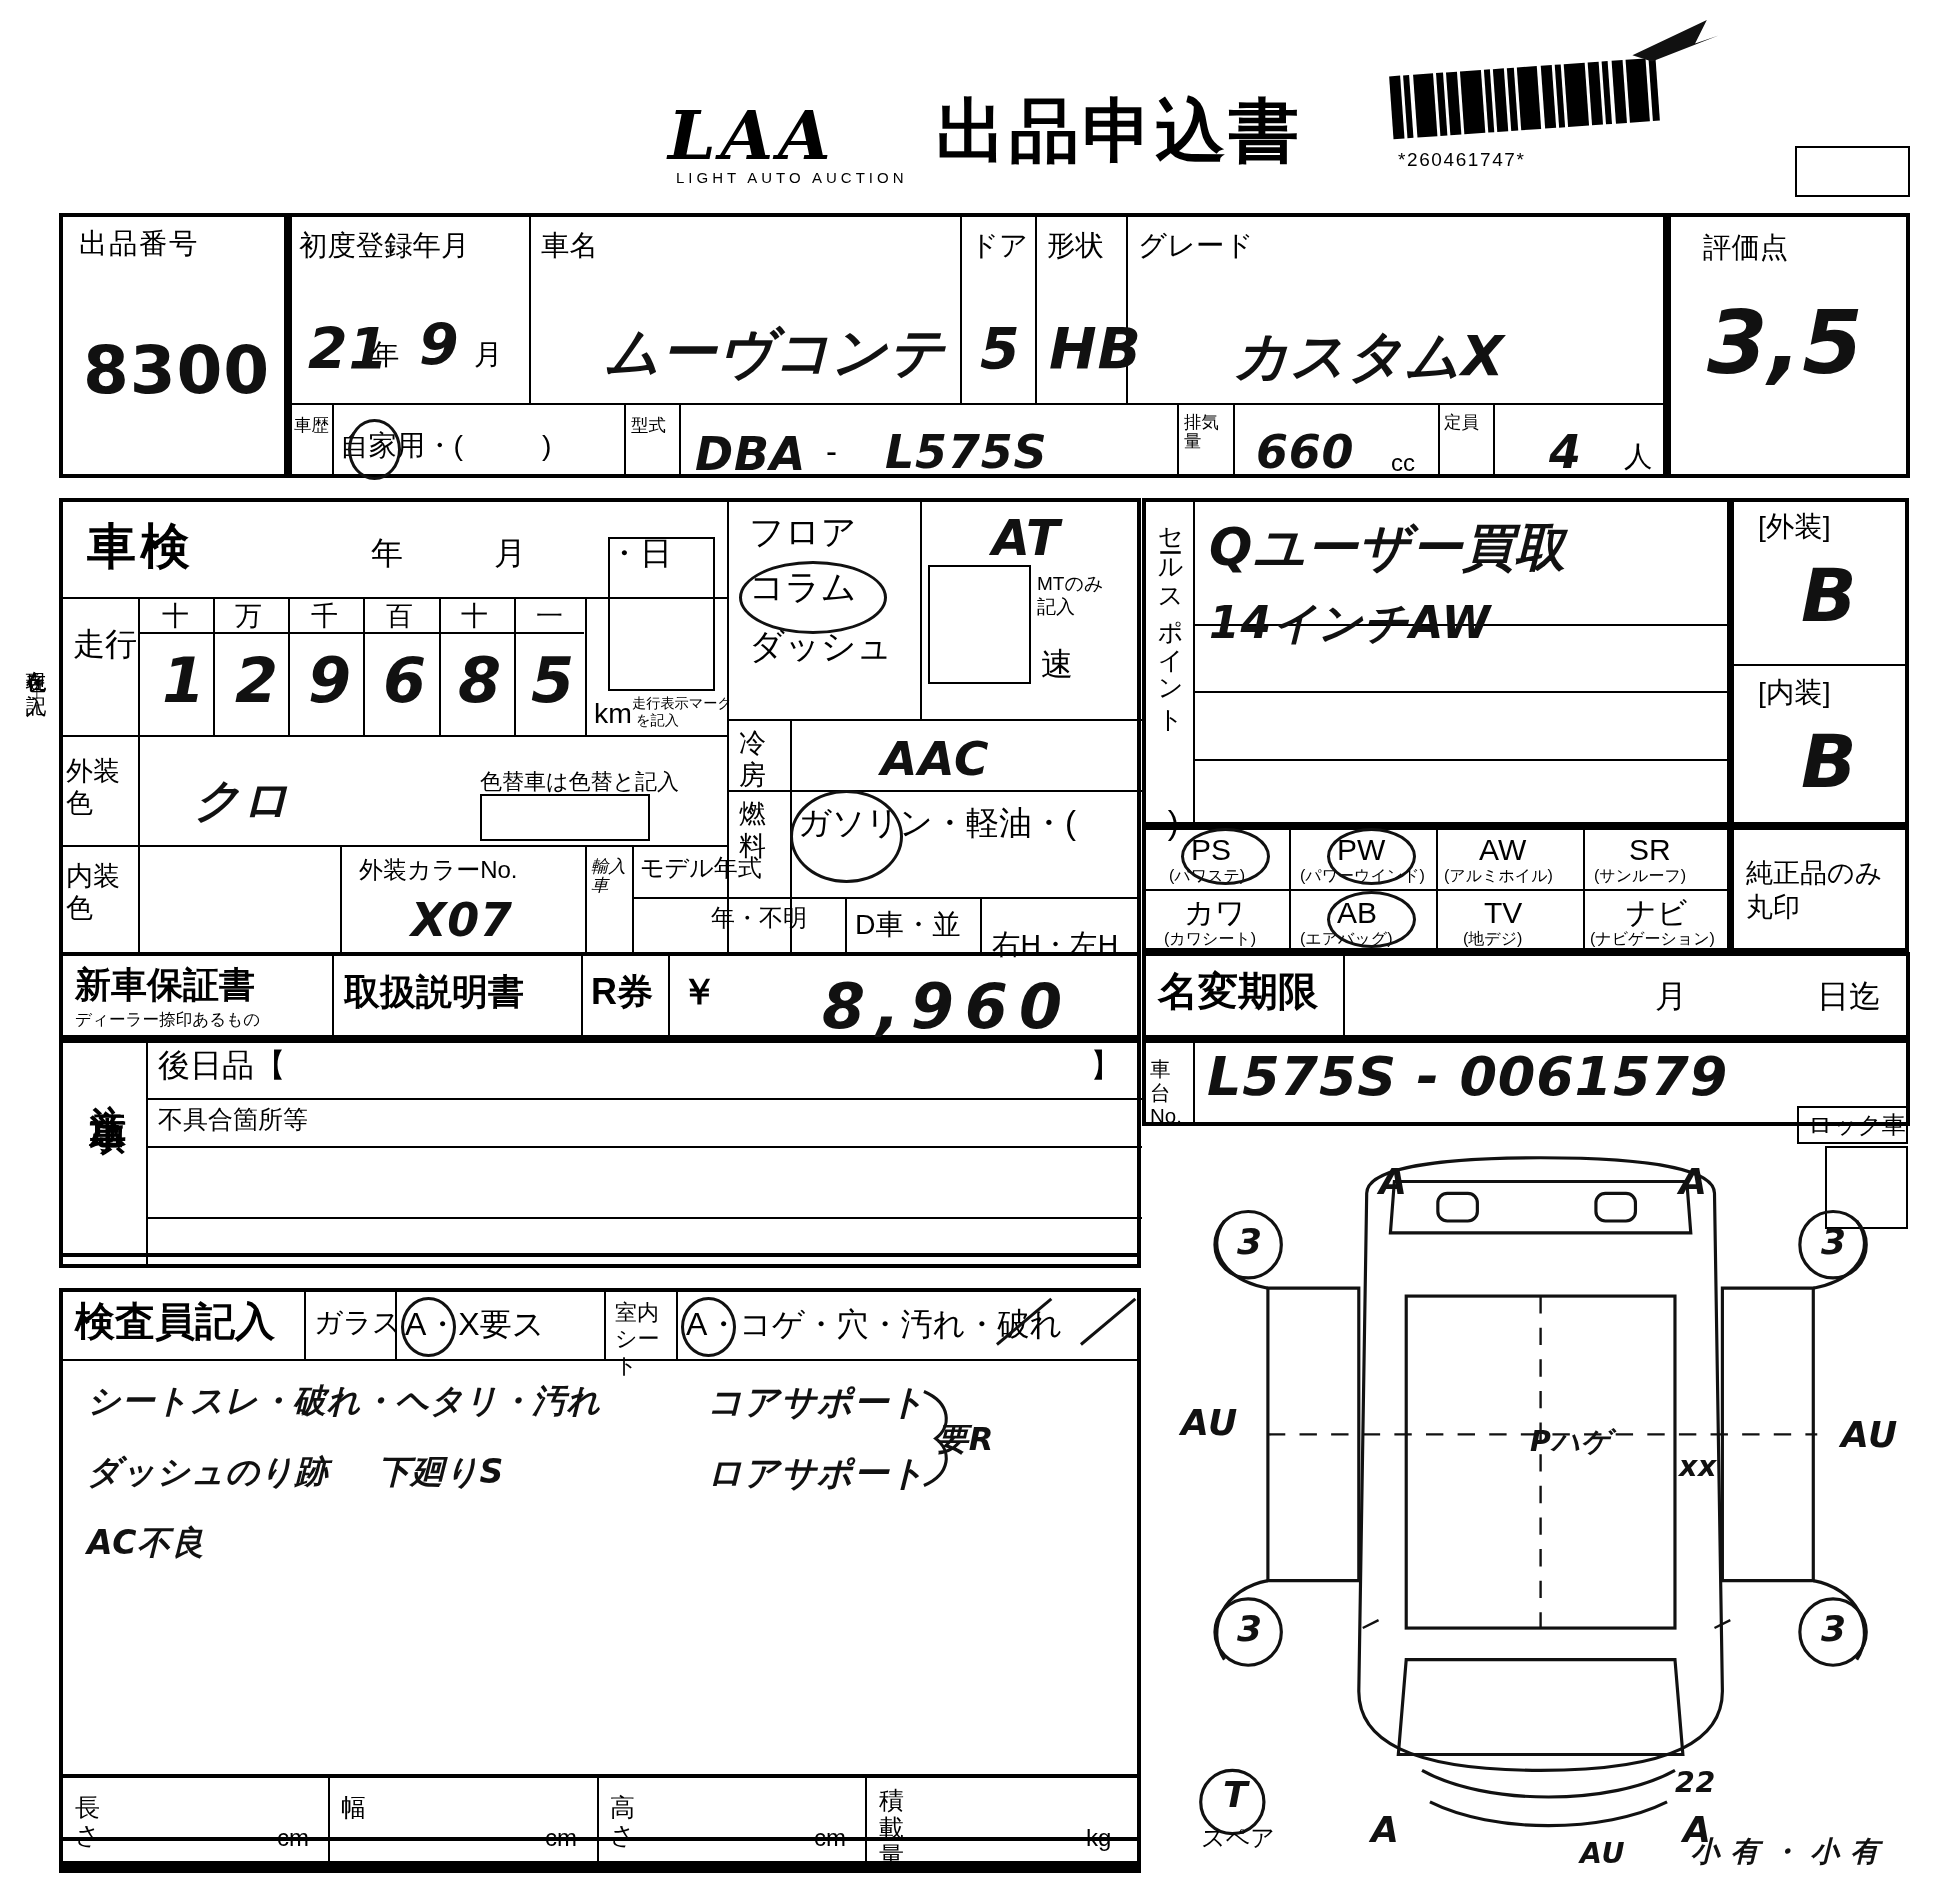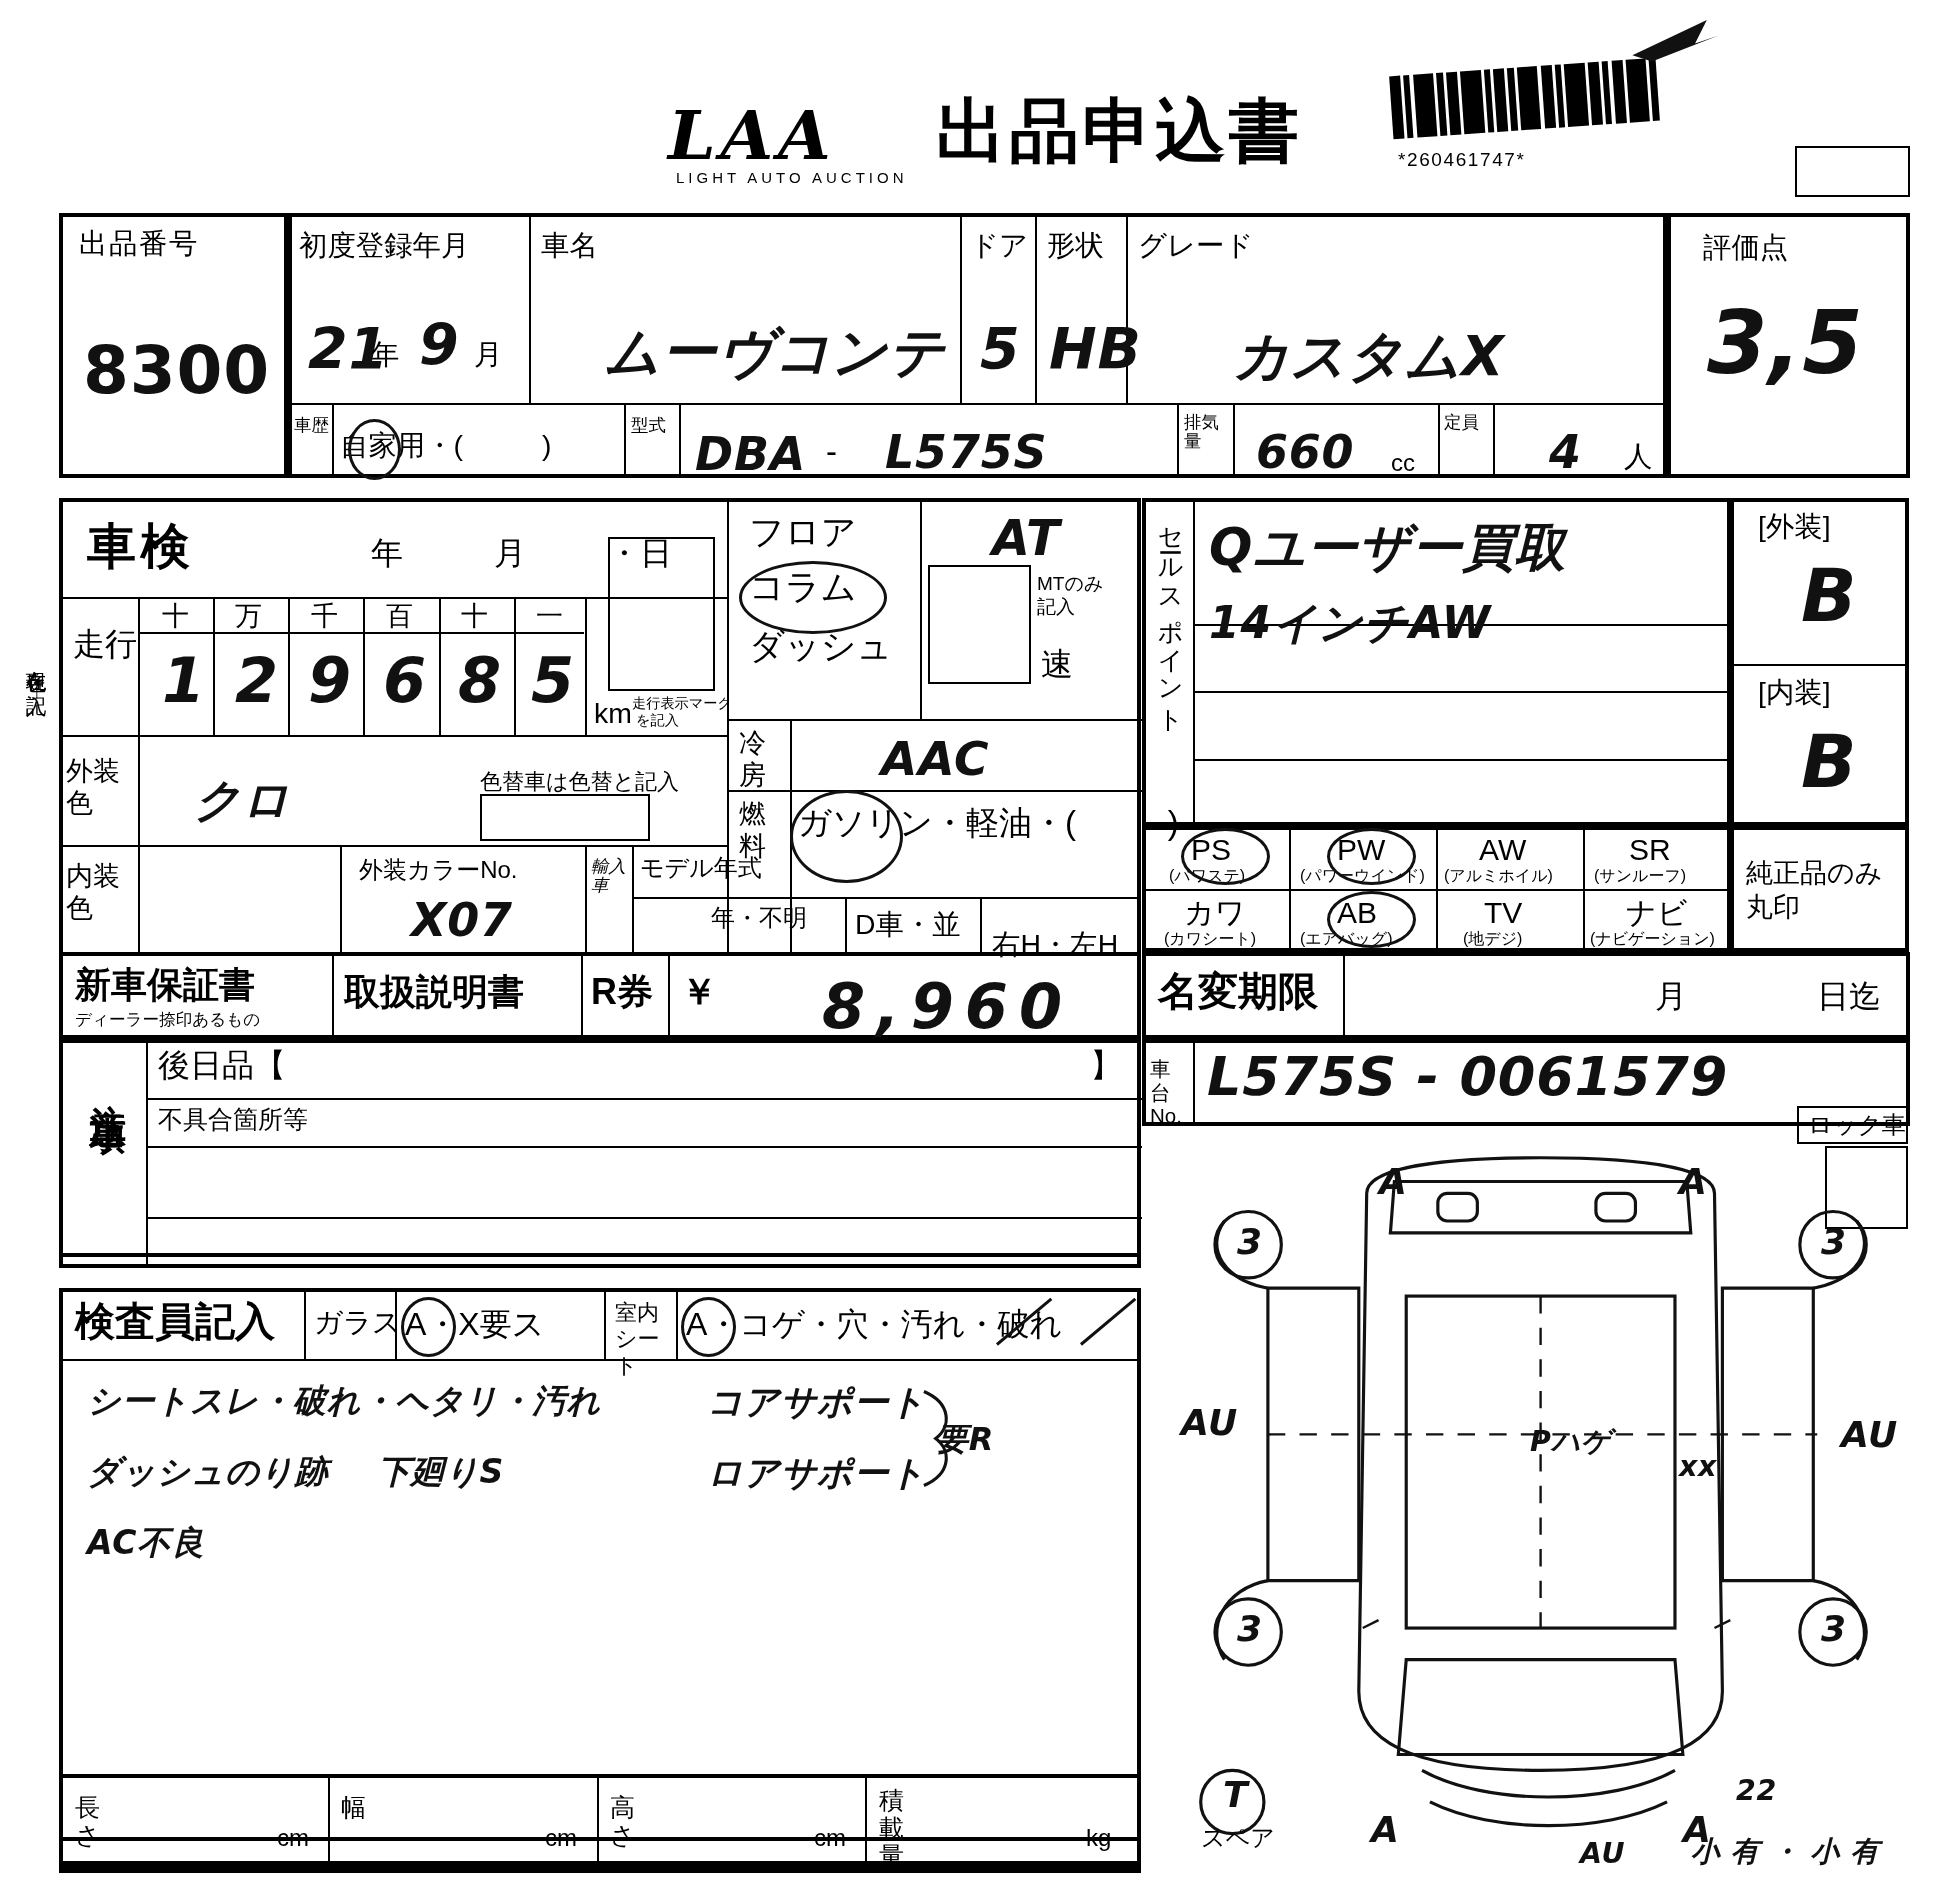--- a/index.html
+++ b/index.html
@@ -386,20 +386,20 @@
 
   <div class="hw hw30" style="left:1237px;top:1221px;">3</div>
   <div class="hw hw30" style="left:1821px;top:1221px;">3</div>
   <div class="hw hw30" style="left:1237px;top:1608px;">3</div>
   <div class="hw hw30" style="left:1821px;top:1608px;">3</div>
 
   <div class="hw hw30" style="left:1181px;top:1402px;">AU</div>
   <div class="hw hw30" style="left:1841px;top:1414px;">AU</div>
   <div class="hw hw24" style="left:1489px;top:1423px;margin-left:41px;">Pハゲ</div>
   <div class="hw hw24" style="left:1679px;top:1450px;">xx</div>
-  <div class="hw hw24" style="left:1736px;top:1766px;margin-top:8px;">22</div>
+  <div class="hw hw24" style="left:1675px;top:1766px;">22</div>
   <div class="hw hw24" style="left:1580px;top:1837px;">AU</div>
   <div class="hw hw30" style="left:1223px;top:1774px;">T</div>
   <div class="lbl" style="left:1201px;top:1825px;font-size:24px;">スペア</div>
   <div class="hw hw24" style="left:1691px;top:1833px;">小 有 ・ 小 有</div>
 
 </div>
 
 
 </body></html>

